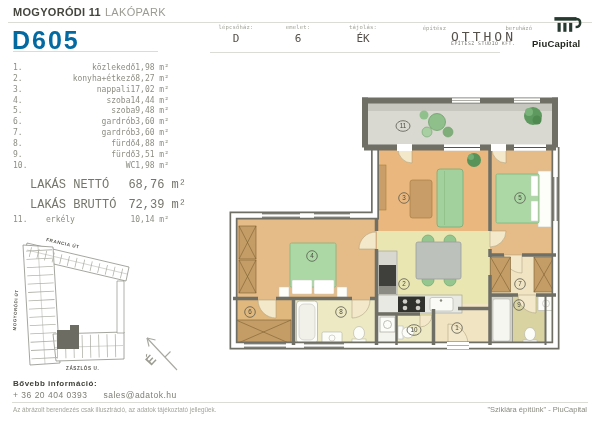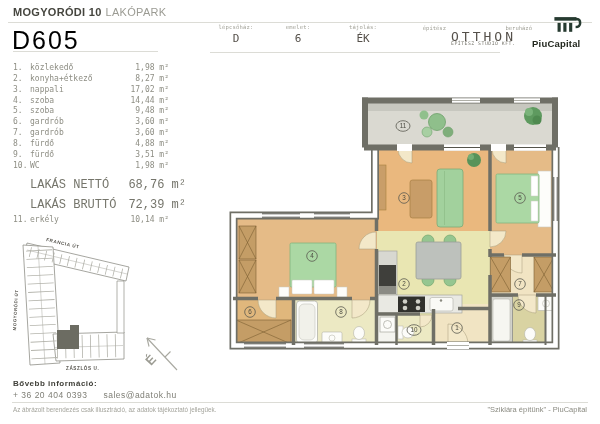--- a/index.html
+++ b/index.html
@@ -2,68 +2,68 @@
 <html><head>
 <meta charset="utf-8">
 <style>
   html,body{margin:0;padding:0;background:#fff;}
   .page{position:relative;width:600px;height:424px;background:#ffffff;overflow:hidden;
         font-family:"Liberation Sans",sans-serif;}
   .hr{position:absolute;height:1px;background:#dcdcd6;}
   
   .title{position:absolute;left:13px;top:6px;font-size:11px;letter-spacing:.3px;color:#9b9b93;white-space:nowrap;}
   .title .bold{color:#45453e;font-weight:bold;margin-right:4px;}
-  .unit-id{position:absolute;left:12px;top:26px;font-size:25px;font-weight:normal;letter-spacing:2px;color:#000000;}
+  .unit-id{position:absolute;left:12px;top:26px;font-size:25px;font-weight:bold;letter-spacing:2px;color:#0369a1;}
   .meta-col{position:absolute;top:24px;width:60px;text-align:center;font-family:"DejaVu Sans Mono",monospace;}
   .meta-col .lbl{font-size:5.5px;color:#a3a399;letter-spacing:.2px;}
   .meta-col .val{font-size:11px;color:#55504a;margin-top:2px;}
   .arch-lbl{position:absolute;left:398px;top:25px;width:48px;text-align:right;
             font-family:"DejaVu Sans Mono",monospace;font-size:5.5px;color:#a3a399;}
   .arch-name{position:absolute;left:451px;top:29px;font-size:13px;letter-spacing:3px;color:#55504a;
              font-family:"DejaVu Sans Mono",monospace;}
   .arch-sub{position:absolute;left:451px;top:41px;font-size:4.8px;letter-spacing:.5px;color:#77756c;
             font-family:"DejaVu Sans Mono",monospace;}
   .dev-lbl{position:absolute;left:494px;top:25px;width:38px;text-align:right;
            font-family:"DejaVu Sans Mono",monospace;font-size:5.5px;color:#a3a399;}
   .dev-logo{position:absolute;left:551px;top:15px;width:32px;height:21px;}
   .dev-name{position:absolute;left:532px;top:38px;width:54px;
             font-size:9.5px;font-weight:bold;color:#23281f;letter-spacing:.2px;}
   
   .room-list{position:absolute;left:13px;top:63px;width:156px;
              font-family:"DejaVu Sans Mono",monospace;font-size:8px;color:#8e8e84;}
   .room-row{display:flex;height:10.85px;line-height:10.85px;}
   .room-row .num{width:17px;}
-  .room-row .nm{flex:1;}
+  .room-row .nm{flex:1;text-align:right;}
   .room-row .ar{text-align:left;}
   .totals{position:absolute;left:30px;top:179px;width:156px;
           font-family:Liberation Mono, monospace;font-size:12px;color:#75756b;}
   .tot-row{display:flex;height:19.5px;line-height:12px;}
   .tot-row .lb{flex:1;}
   .balc-row{position:absolute;left:13px;top:215px;width:156px;display:flex;
             font-family:"DejaVu Sans Mono",monospace;font-size:8px;color:#8e8e84;}
-  .balc-row .num{width:17px;} .balc-row .nm{flex:1;}
+  .balc-row .num{width:17px;} .balc-row .nm{flex:1;margin-left:16px;}
   
   .site-map{position:absolute;left:5px;top:230px;width:205px;height:152px;}
   .floor-plan{position:absolute;left:220px;top:84px;width:380px;height:300px;}
   
   .info-label{position:absolute;left:13px;top:379px;font-size:8px;font-weight:bold;
               letter-spacing:.5px;color:#3f3f38;}
   .contacts{position:absolute;left:13px;top:390px;font-size:8.5px;letter-spacing:.5px;color:#7e7e75;}
   .contacts .phone{margin-right:16px;}
   .disclaimer{position:absolute;left:13px;top:406px;font-size:6.3px;color:#a4a49c;}
   .slogan{position:absolute;right:13px;top:405px;font-size:7.5px;color:#8b8b82;}
   text{font-family:"Liberation Sans",sans-serif;}
 </style>
 </head>
 <body>
 
 <div class="page">
 
   <div class="title">
-    <span class="bold">MOGYORÓDI 10</span><span>LAKÓPARK</span>
+    <span class="bold">MOGYORÓDI 11</span><span>LAKÓPARK</span>
   </div>
   <div class="hr" style="left:8px;right:8px;top:22px;"></div>
   <div class="unit-id">D605</div>
   <div class="hr" style="left:13px;width:145px;top:51px;"></div>
 
   <div class="meta-col" style="left:206px;">
     <div class="lbl">lépcsőház:</div>
     <div class="val">D</div>
   </div>
   <div class="meta-col" style="left:268px;">

